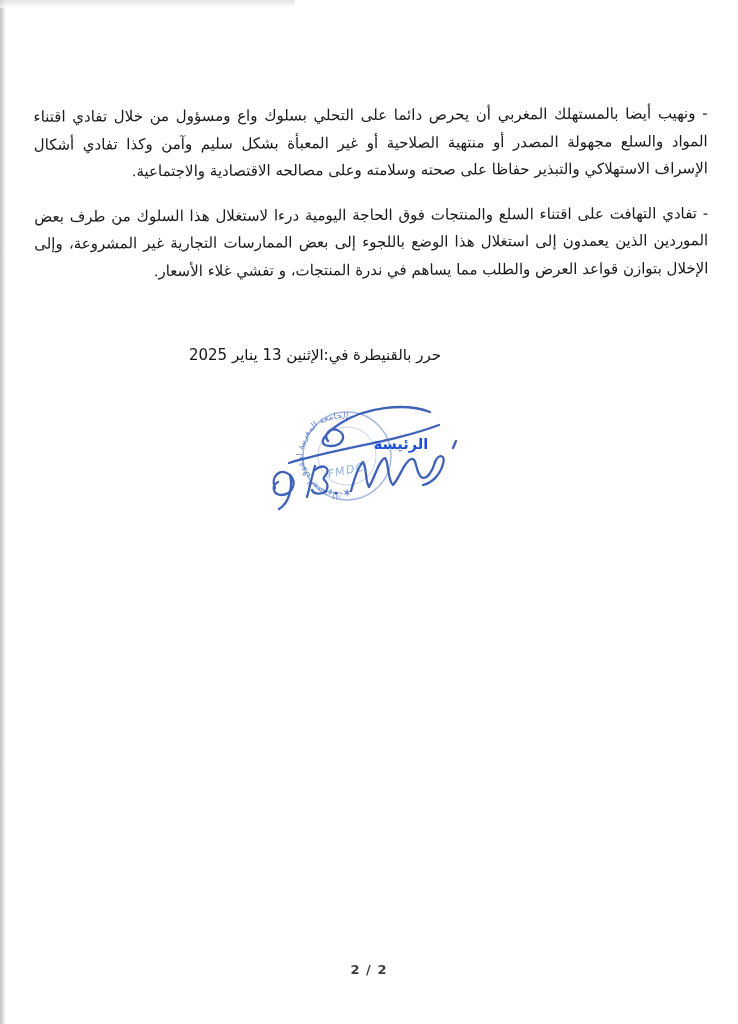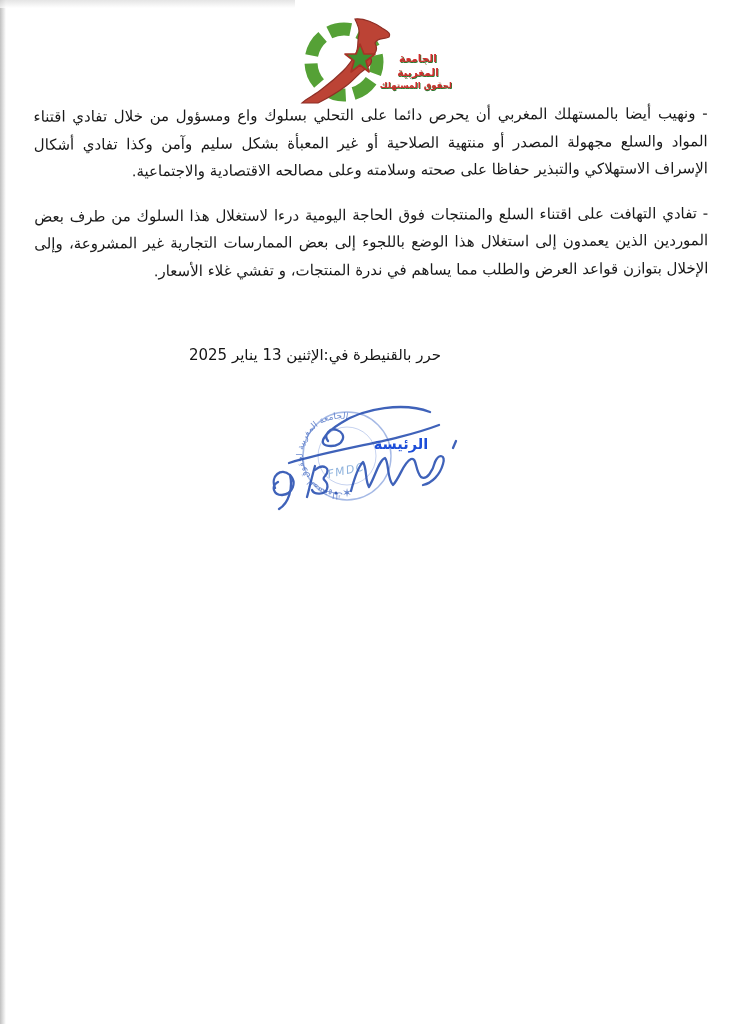--- a/index.html
+++ b/index.html
@@ -74,49 +74,20 @@
   }
 </style>
 </head>
 <body>
 
 <div class="page">
 
   <div class="scan-edge-left"></div>
   <div class="scan-edge-top"></div>
 
-  <div class="logo">
-    <svg width="112" height="86" viewBox="0 0 112 86">
-
-      <circle cx="46" cy="44" r="33" fill="none" stroke-width="13" stroke-dasharray="22 8" stroke-dashoffset="10" stroke="#55a136"></circle>
-
-      <path d="M 57 1
-               C 66 0 77 5 84 10
-               C 90 14 93 15 91 19
-               C 85 22 80 19 77 25
-               C 80 31 78 36 72 39
-               C 76 44 71 49 66 52
-               C 60 56 55 63 48 68
-               C 40 74 30 80 20 85
-               L 4 85
-               C 9 80 17 77 24 71
-               C 32 65 39 59 45 53
-               C 51 47 55 41 58 35
-               C 61 29 59 22 61 16
-               C 62 10 59 6 57 1 Z" stroke-width="1" fill="#bc4335"></path>
-      <path d="M 57 1 C 66 0 77 5 84 10 C 90 14 93 15 91 19 C 85 22 80 19 77 25 C 80 31 78 36 72 39 C 76 44 71 49 66 52 C 60 56 55 63 48 68 C 40 74 30 80 20 85 L 4 85 C 9 80 17 77 24 71 C 32 65 39 59 45 53 C 51 47 55 41 58 35 C 61 29 59 22 61 16 C 62 10 59 6 57 1 Z" fill="none" stroke-width="1.2" stroke="#8e2f26"></path>
-
-      <path d="M 62 26 L 66 36 L 77 36 L 68 43 L 71 54 L 62 47 L 53 54 L 56 43 L 47 36 L 58 36 Z" stroke="#a83226" stroke-width="1.6" stroke-linejoin="round" fill="#3f9130"></path>
-    </svg>
-    <div class="logo-text">
-      <div class="l12">الجامعة</div>
-      <div class="l12">المغربية</div>
-      <div class="l3">لحقوق المستهلك</div>
-    </div>
-  </div>
 
   <div class="content">
     <p>- ونهيب أيضا بالمستهلك المغربي أن يحرص دائما على التحلي بسلوك واع ومسؤول من خلال تفادي اقتناء المواد والسلع مجهولة المصدر أو منتهية الصلاحية أو غير المعبأة بشكل سليم وآمن وكذا تفادي أشكال الإسراف الاستهلاكي والتبذير حفاظا على صحته وسلامته وعلى مصالحه الاقتصادية والاجتماعية.</p>
     <p>- تفادي التهافت على اقتناء السلع والمنتجات فوق الحاجة اليومية درءا لاستغلال هذا السلوك من طرف بعض الموردين الذين يعمدون إلى استغلال هذا الوضع باللجوء إلى بعض الممارسات التجارية غير المشروعة، وإلى الإخلال بتوازن قواعد العرض والطلب مما يساهم في ندرة المنتجات، و تفشي غلاء الأسعار.</p>
   </div>
 
   <div class="date-line">حرر بالقنيطرة في:الإثنين 13 يناير 2025</div>
 
   <div class="stamp-block">
     <svg width="230" height="138" viewBox="0 0 230 138">
@@ -151,14 +122,15 @@
         <path d="M 89 95 C 93 80 97 70 101 66 C 105 72 103 85 107 91 C 113 81 117 64 123 62 C 127 66 125 83 131 89 C 139 80 141 67 149 63 C 155 61 153 75 159 81 C 165 85 171 74 173 66"></path>
         <path d="M 173 66 C 177 57 184 59 181 68 C 178 79 170 87 161 89"></path>
 
         <path d="M 191 52 L 194 45"></path>
       </g>
     </svg>
 
     <div class="president-label">الرئيسة</div>
   </div>
 
+  <div class="page-number">2 / 2</div>
 
 </div>
 
 </body></html>

